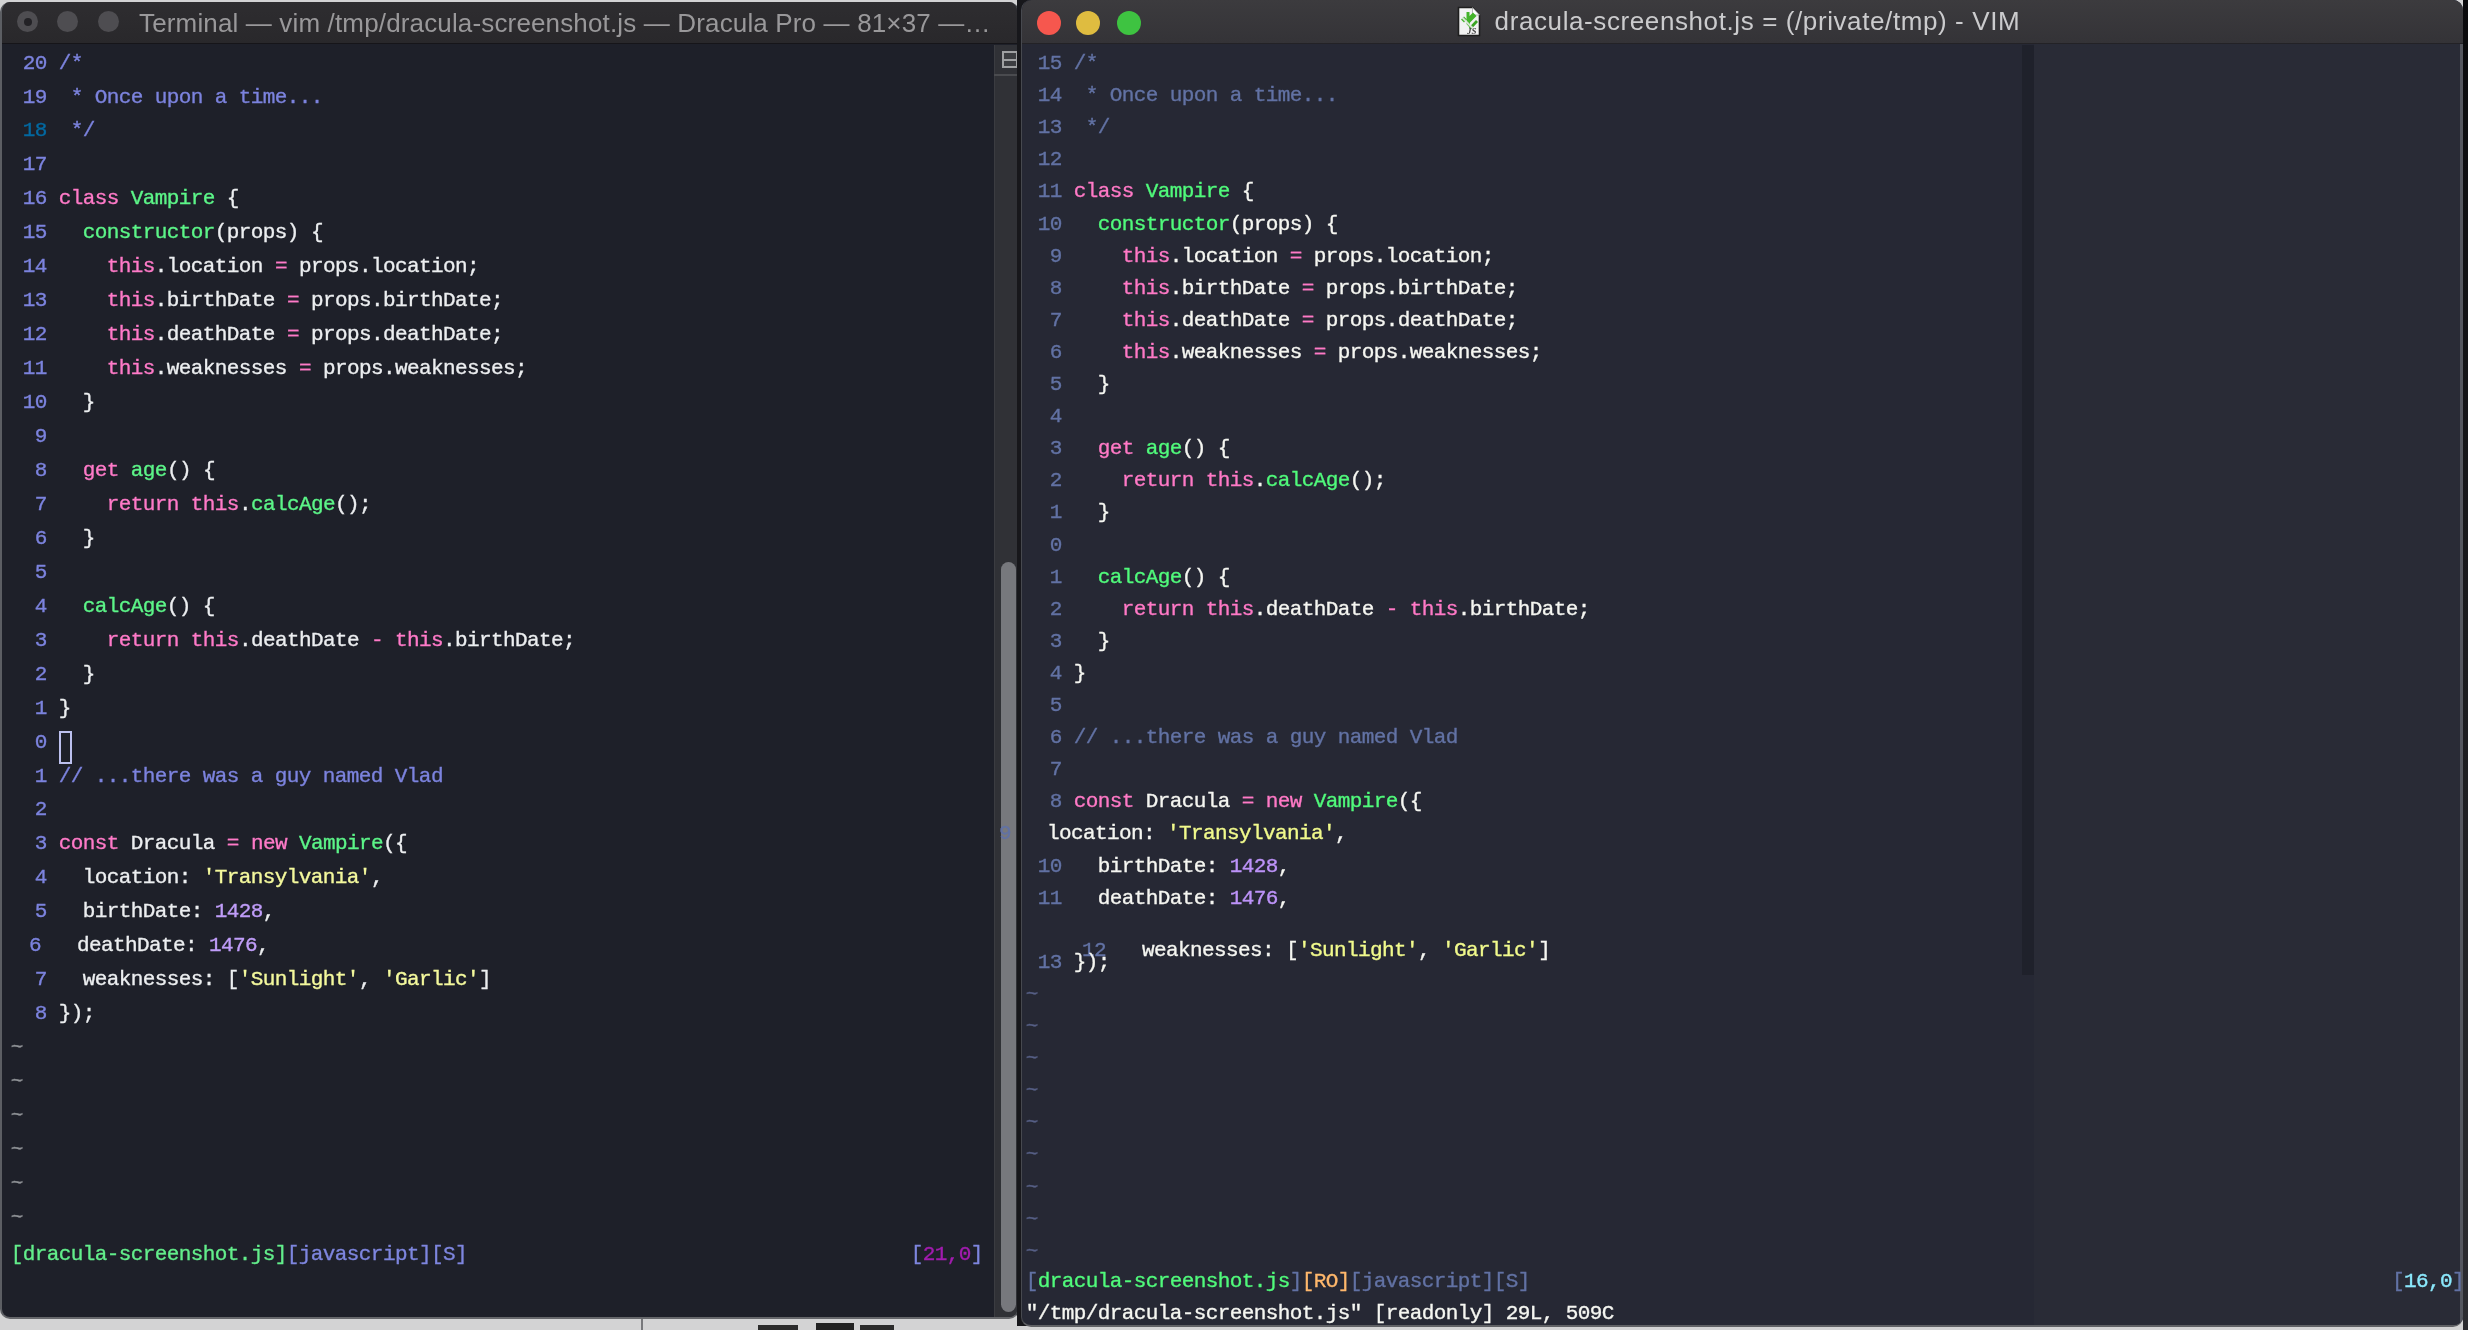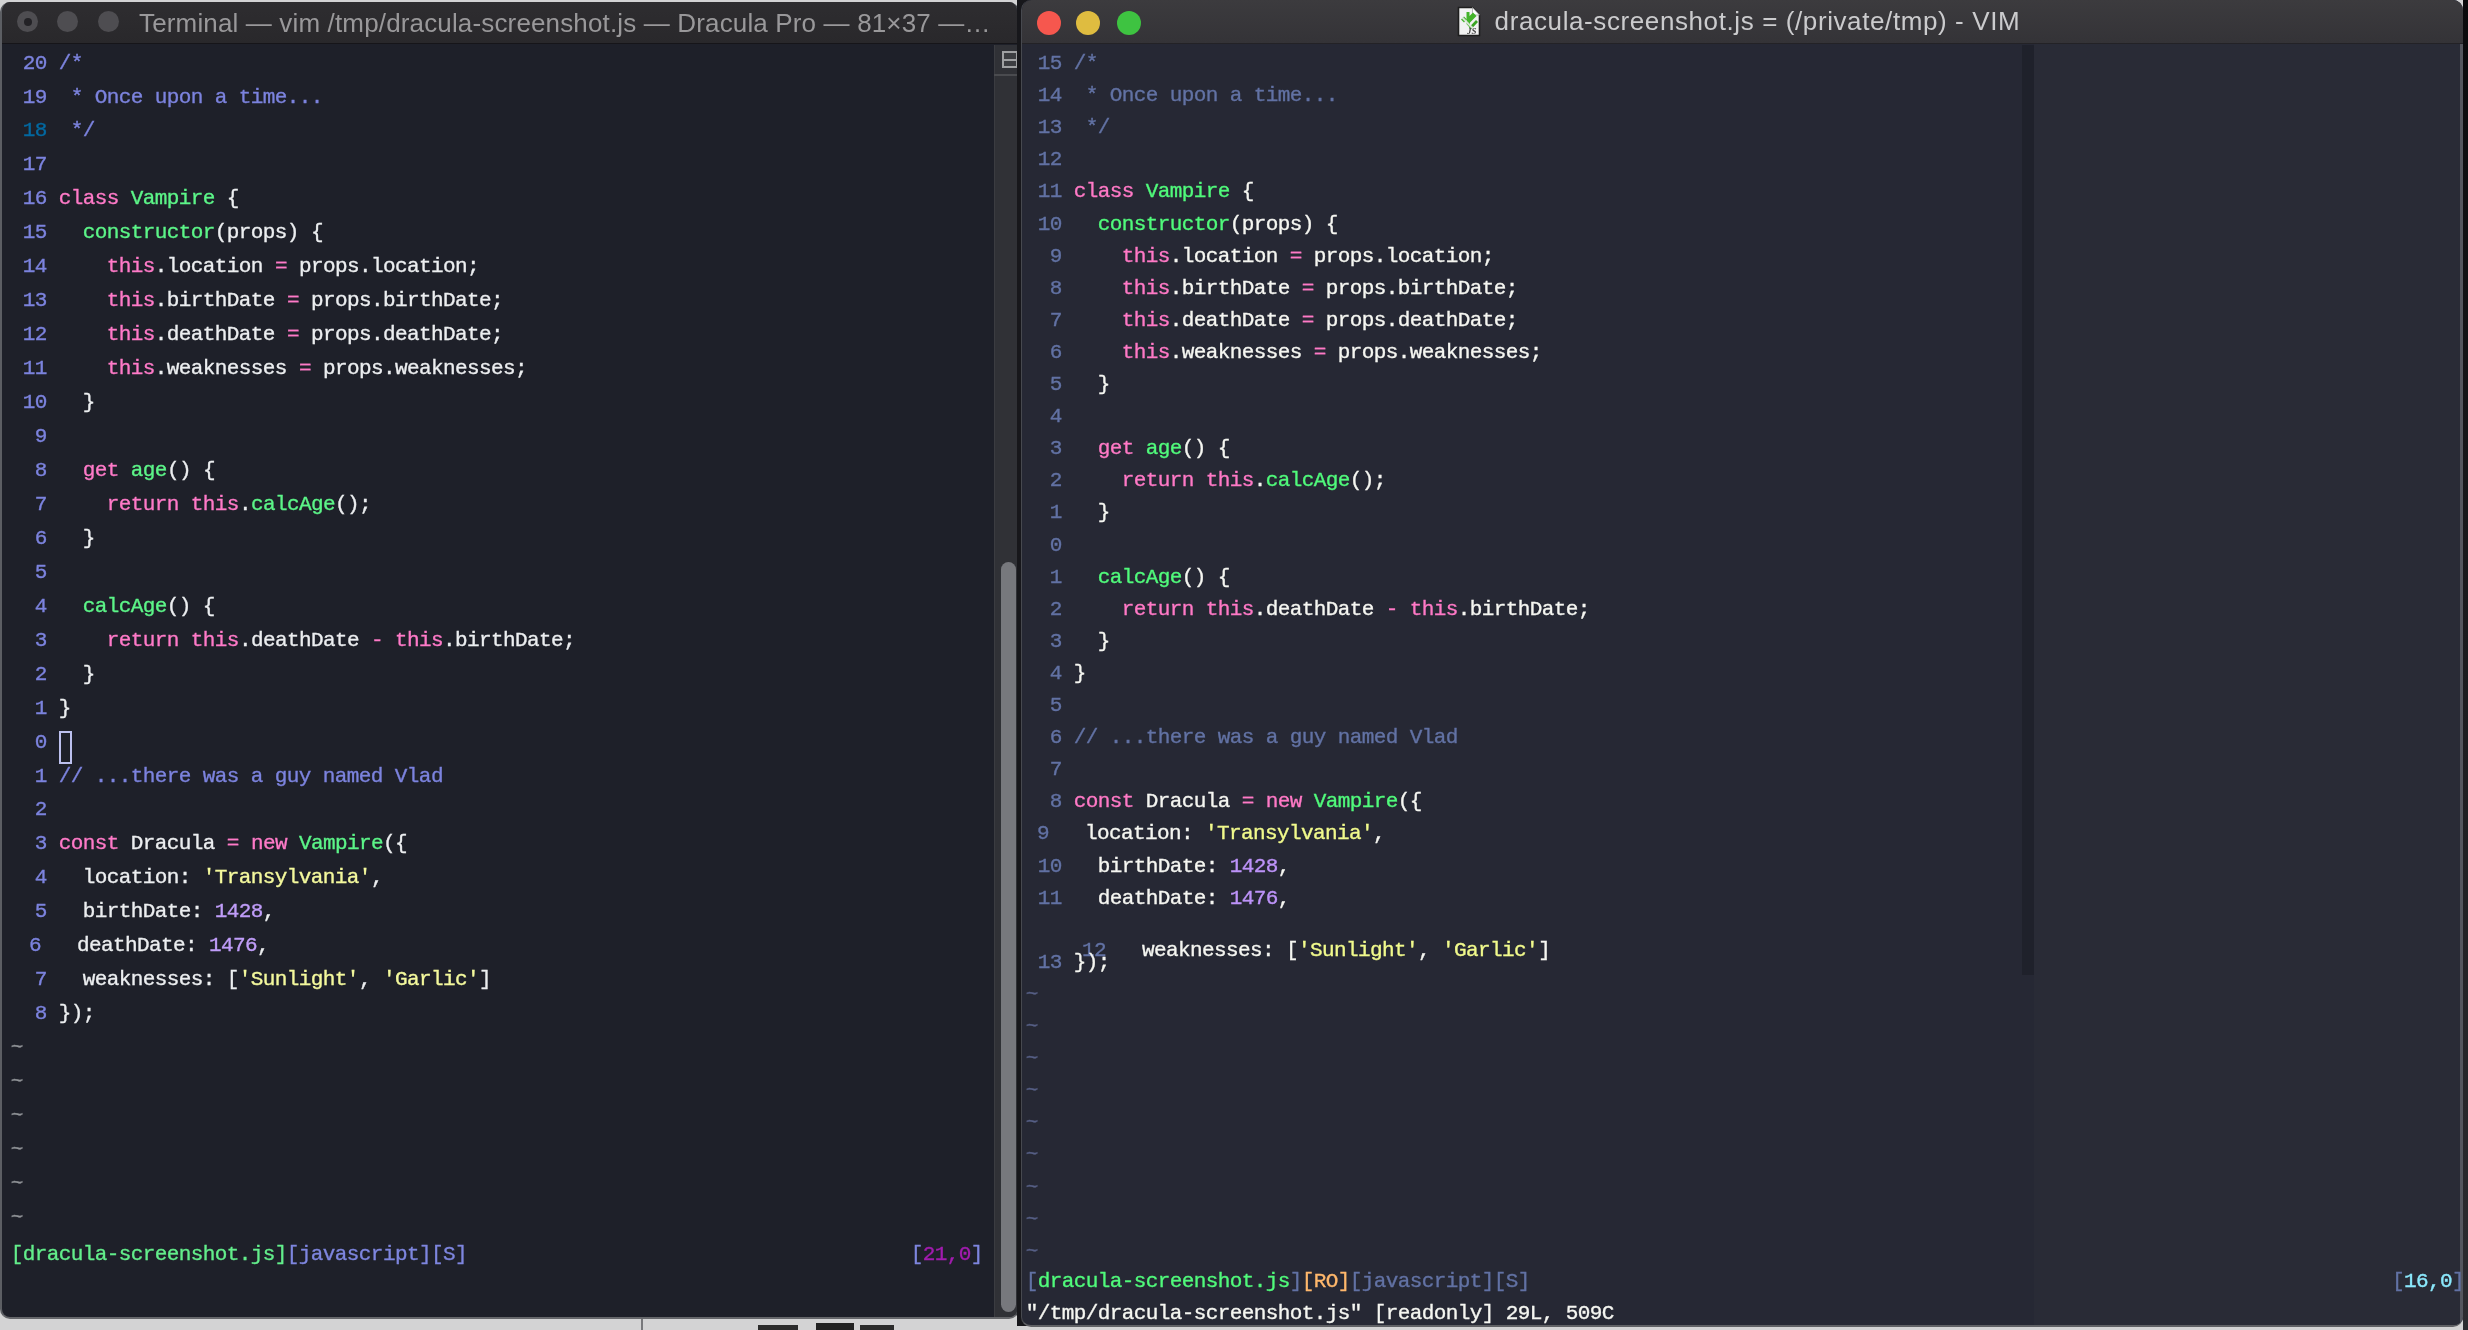--- a/index.html
+++ b/index.html
@@ -132,21 +132,21 @@
 <div class="r" style="left:1025.7px;top:497.4px;height:32px;line-height:32px;"><span style="color:#6272a4">  1 </span><span style="color:#f5f6f1">  }</span></div>
 <div class="r" style="left:1025.7px;top:529.5px;height:32px;line-height:32px;"><span style="color:#6272a4">  0 </span></div>
 <div class="r" style="left:1025.7px;top:561.6px;height:32px;line-height:32px;"><span style="color:#6272a4">  1 </span><span style="color:#f5f6f1">  </span><span style="color:#50fa7b">calcAge</span><span style="color:#f5f6f1">() {</span></div>
 <div class="r" style="left:1025.7px;top:593.7px;height:32px;line-height:32px;"><span style="color:#6272a4">  2 </span><span style="color:#f5f6f1">    </span><span style="color:#ff79c6">return</span><span style="color:#f5f6f1"> </span><span style="color:#ff79c6">this</span><span style="color:#f5f6f1">.deathDate </span><span style="color:#ff79c6">-</span><span style="color:#f5f6f1"> </span><span style="color:#ff79c6">this</span><span style="color:#f5f6f1">.birthDate;</span></div>
 <div class="r" style="left:1025.7px;top:625.8px;height:32px;line-height:32px;"><span style="color:#6272a4">  3 </span><span style="color:#f5f6f1">  }</span></div>
 <div class="r" style="left:1025.7px;top:657.9px;height:32px;line-height:32px;"><span style="color:#6272a4">  4 </span><span style="color:#f5f6f1">}</span></div>
 <div class="r" style="left:1025.7px;top:690.0px;height:32px;line-height:32px;"><span style="color:#6272a4">  5 </span></div>
 <div class="r" style="left:1025.7px;top:722.1px;height:32px;line-height:32px;text-align:center;"><span style="color:#6272a4">  6 </span><span style="color:#6272a4">// ...there was a guy named Vlad</span></div>
 <div class="r" style="left:1025.7px;top:754.2px;height:32px;line-height:32px;"><span style="color:#6272a4">  7 </span></div>
 <div class="r" style="left:1025.7px;top:786.3px;height:32px;line-height:32px;"><span style="color:#6272a4">  8 </span><span style="color:#ff79c6">const</span><span style="color:#f5f6f1"> Dracula </span><span style="color:#ff79c6">=</span><span style="color:#f5f6f1"> </span><span style="color:#ff79c6">new</span><span style="color:#f5f6f1"> </span><span style="color:#50fa7b">Vampire</span><span style="color:#f5f6f1">({</span></div>
-<div class="r" style="left:1013px;top:818.4px;height:32px;line-height:32px;"><span style="color:#6272a4">  9 </span><span style="color:#f5f6f1">  location: </span><span style="color:#f1fa8c">'Transylvania'</span><span style="color:#f5f6f1">,</span></div>
+<div class="r" style="left:975px;top:818.4px;height:32px;line-height:32px;"><span style="color:#6272a4">  9 </span><span style="color:#f5f6f1">  location: </span><span style="color:#f1fa8c">'Transylvania'</span><span style="color:#f5f6f1">,</span></div>
 <div class="r" style="left:1025.7px;top:850.5px;height:32px;line-height:32px;"><span style="color:#6272a4"> 10 </span><span style="color:#f5f6f1">  birthDate: </span><span style="color:#bd93f9">1428</span><span style="color:#f5f6f1">,</span></div>
 <div class="r" style="left:1025.7px;top:882.6px;height:32px;line-height:32px;"><span style="color:#6272a4"> 11 </span><span style="color:#f5f6f1">  deathDate: </span><span style="color:#bd93f9">1476</span><span style="color:#f5f6f1">,</span></div>
 <div class="r" style="left:1070px;top:914.7px;height:32px;line-height:32px;margin-top:20px;"><span style="color:#6272a4"> 12 </span><span style="color:#f5f6f1">  weaknesses: [</span><span style="color:#f1fa8c">'Sunlight'</span><span style="color:#f5f6f1">, </span><span style="color:#f1fa8c">'Garlic'</span><span style="color:#f5f6f1">]</span></div>
 <div class="r" style="left:1025.7px;top:946.8px;height:32px;line-height:32px;"><span style="color:#6272a4"> 13 </span><span style="color:#f5f6f1">});</span></div>
 <div class="r" style="left:1025.7px;top:978.9px;height:32px;line-height:32px;"><span style="color:#565f85">~</span></div>
 <div class="r" style="left:1025.7px;top:1011.0px;height:32px;line-height:32px;"><span style="color:#565f85">~</span></div>
 <div class="r" style="left:1025.7px;top:1043.1px;height:32px;line-height:32px;"><span style="color:#565f85">~</span></div>
 <div class="r" style="left:1025.7px;top:1075.2px;height:32px;line-height:32px;"><span style="color:#565f85">~</span></div>
 <div class="r" style="left:1025.7px;top:1107.3px;height:32px;line-height:32px;"><span style="color:#565f85">~</span></div>
 <div class="r" style="left:1025.7px;top:1139.4px;height:32px;line-height:32px;"><span style="color:#565f85">~</span></div>

